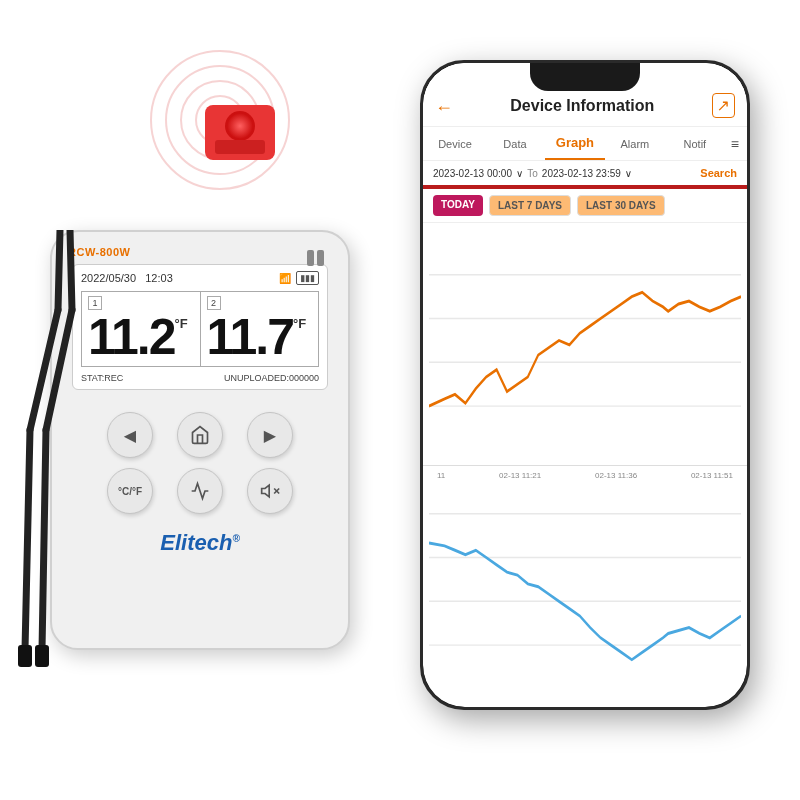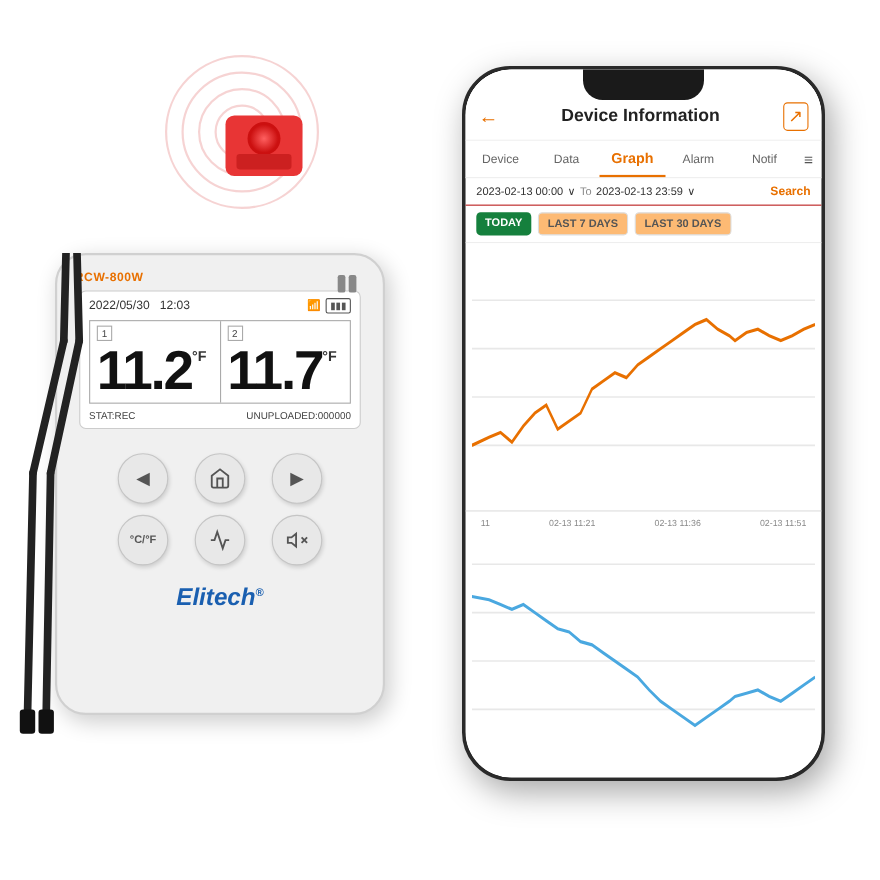--- a/index.html
+++ b/index.html
@@ -378,21 +378,21 @@
       color: #555;
     }
 
     .date-row {
       display: flex;
       align-items: center;
       padding: 6px 10px;
       font-size: 10px;
       color: #333;
       gap: 4px;
-      border-bottom: 1px solid #b91c1c;
+      border-bottom: 4px solid #b91c1c;
     }
 
     .date-text { color: #333; }
     .date-to { color: #888; }
     .search-btn {
       margin-left: auto;
       color: #e87000;
       font-weight: 700;
       font-size: 11px;
     }
@@ -405,21 +405,21 @@
     }
 
     .filter-btn {
       padding: 4px 8px;
       border-radius: 4px;
       font-size: 10px;
       font-weight: 600;
       cursor: pointer;
     }
     .filter-btn.active {
-      background: #15803d;
+      background: #be185d;
       color: #fff;
     }
     .filter-btn.inactive {
       background: #fdba74;
       color: #555;
       border: 1px solid #ddd;
     }
 
     .legend-row {
       display: flex;

